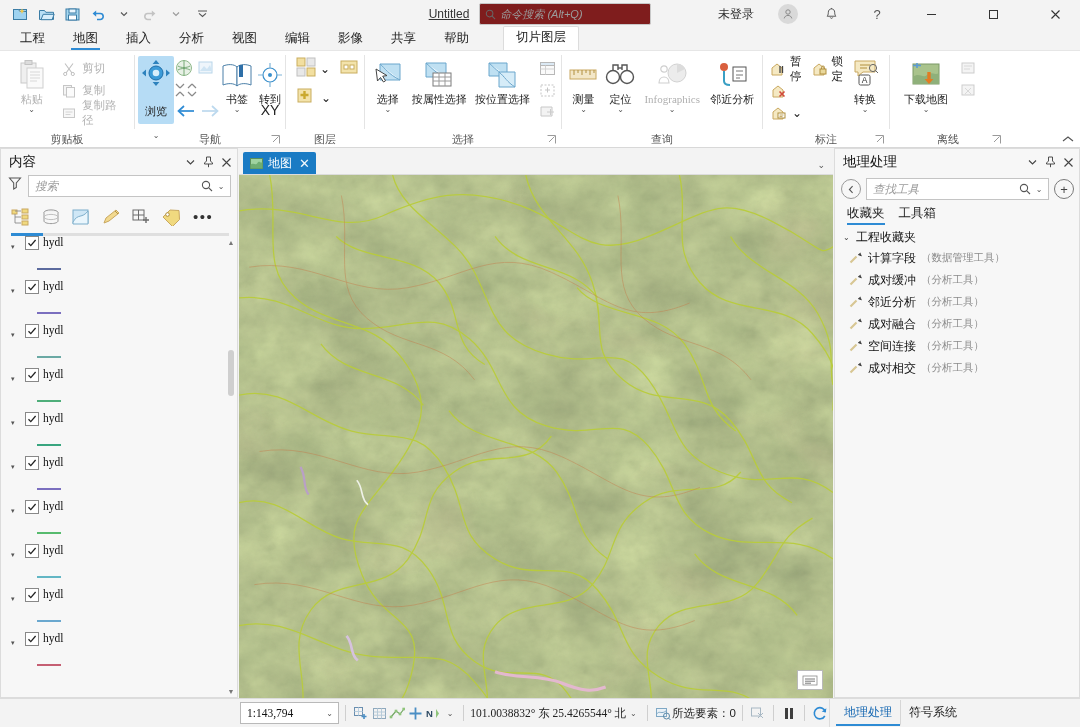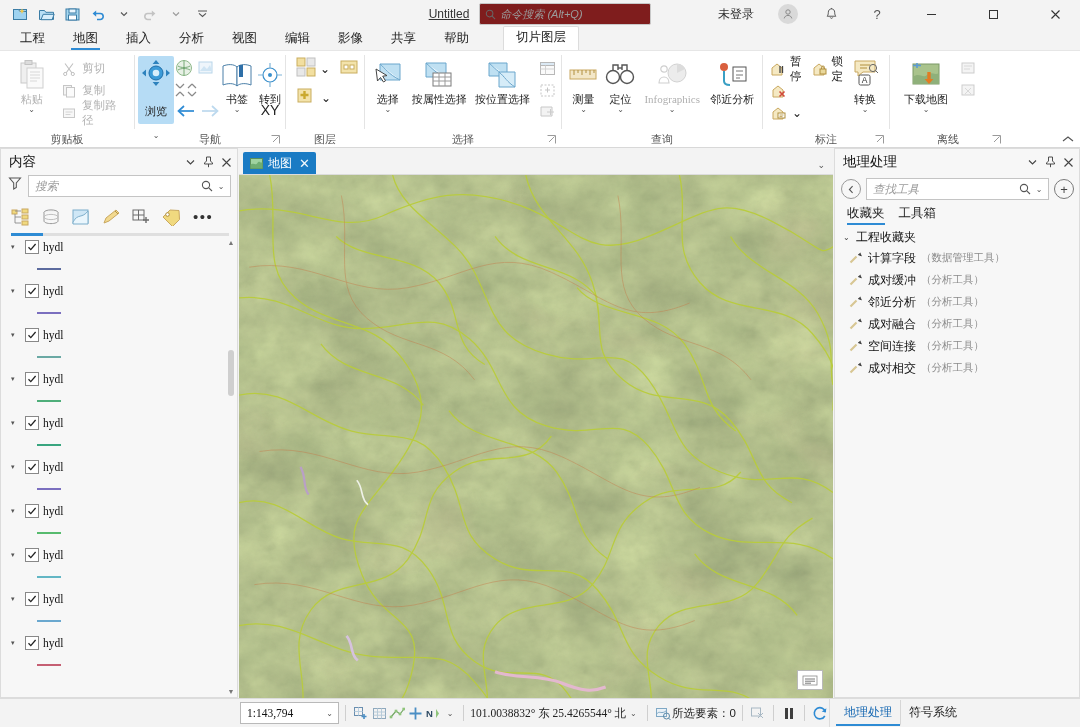--- a/index.html
+++ b/index.html
@@ -74,21 +74,21 @@
   .searchbox .mg{width:16px;display:flex;align-items:center;justify-content:center;color:#555;}
   .searchbox .cv{width:12px;display:flex;align-items:center;justify-content:center;color:#555;font-size:8px;}
   .c-tabs{height:32px;display:flex;align-items:center;gap:2px;padding:0 6px;position:relative;}
   .c-tab{width:28px;height:26px;display:flex;align-items:center;justify-content:center;border-radius:2px;}
   .c-tab.active{}
   .c-tabs .dots{margin-left:6px;color:#333;font-size:15px;letter-spacing:1.5px;line-height:10px;}
   .c-tabline{height:3px;margin:0 8px 0 10px;position:relative;background:#dfdfdf;}
   .c-tabline i{position:absolute;left:0;top:0;width:32px;height:3px;background:#2e8bd4;display:block;}
   .c-secttl{font-size:13px;font-weight:bold;color:#111;padding:6px 0 3px 10px;}
   .layerlist{flex:1;overflow:hidden;position:relative;}
-  .lrow{height:22px;display:flex;align-items:center;padding-left:10px;gap:4px;}
+  .lrow{height:22px;display:flex;padding-left:10px;gap:4px;}
   .lcaret{width:10px;color:#555;font-size:7px;display:flex;align-items:center;}
   .lcb{width:12px;height:12px;border:1px solid #888;background:#fff;display:flex;align-items:center;justify-content:center;}
   .lcb svg{display:block;}
   .lname{font-size:11.5px;color:#111;font-family:"Liberation Serif","DejaVu Serif",serif;}
   .symrow{height:22px;display:flex;align-items:center;padding-left:36px;}
   .symline{width:24px;height:2px;display:block;}
   .vscroll{position:absolute;right:1px;top:0;bottom:0;width:10px;background:#f7f7f7;}
   .vscroll .up,.vscroll .dn{height:12px;display:flex;align-items:center;justify-content:center;color:#777;font-size:7px;}
   .vscroll .thumb{position:absolute;left:2px;width:6px;border-radius:3px;background:#cfcfcf;}
 

